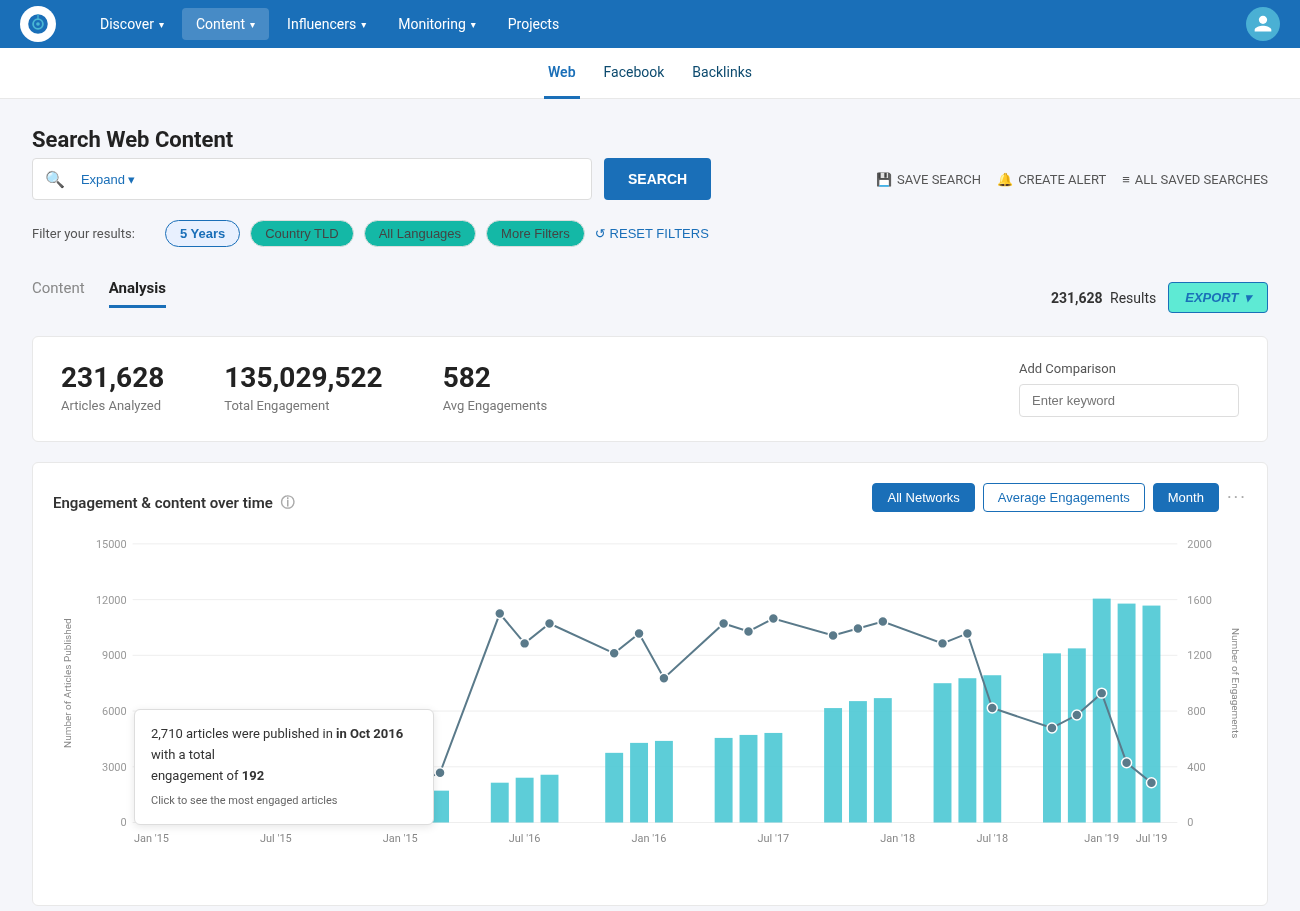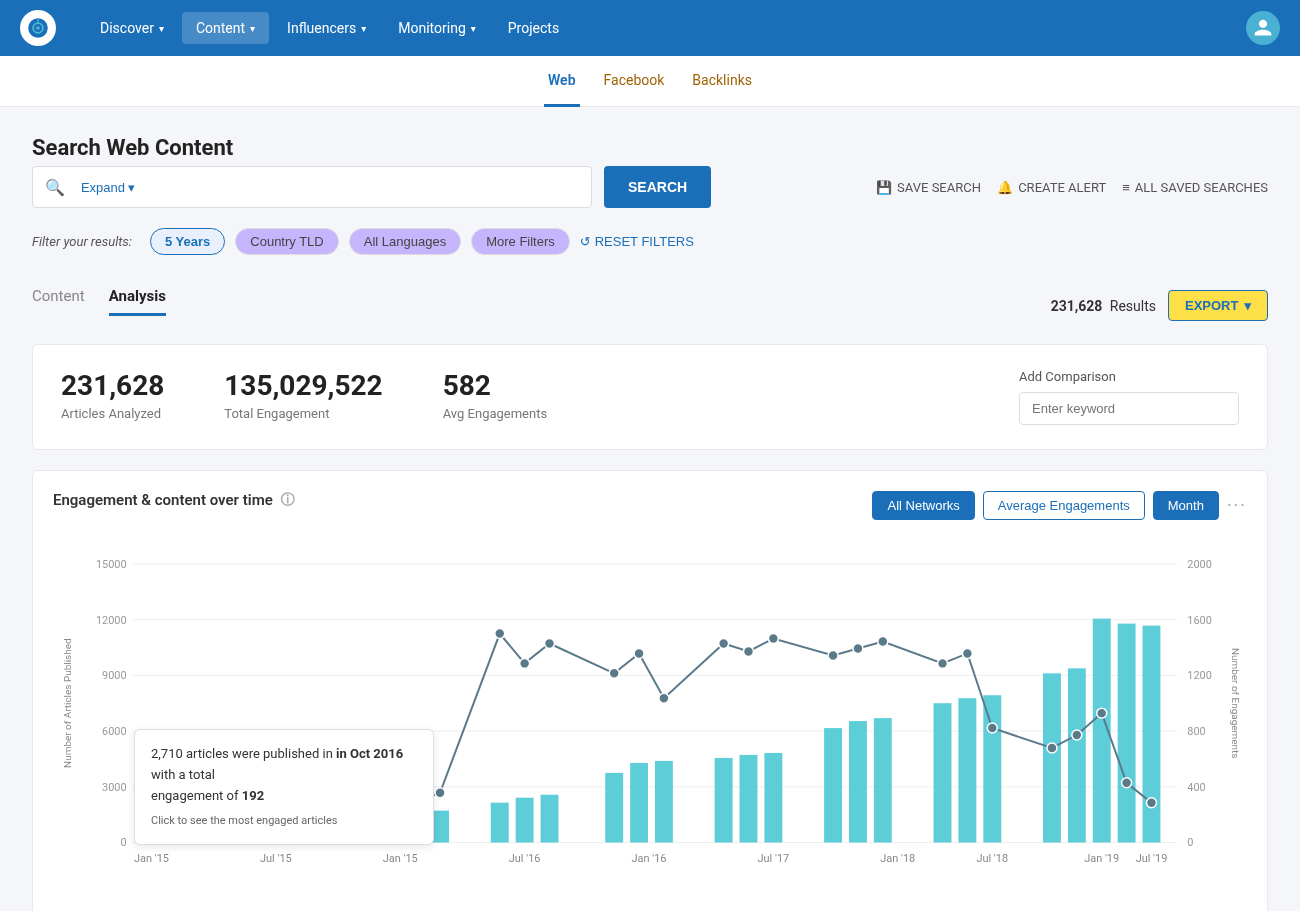--- a/index.html
+++ b/index.html
@@ -1,76 +1,76 @@
 <!DOCTYPE html>
 <html><head>
   <meta charset="utf-8">
   <style>
     * { box-sizing: border-box; margin: 0; padding: 0; }
     body { font-family: -apple-system, BlinkMacSystemFont, 'Segoe UI', Roboto, sans-serif; background: #f5f6fa; color: #333; font-size: 14px; }
 
     
-    .top-nav { background: #1a6fb8; display: flex; align-items: center; padding: 0 20px; height: 56px; }
+    .top-nav { background: #1a6fb8; display: flex; align-items: center; padding: 0 20px; height: 48px; }
     .nav-logo { width: 36px; height: 36px; background: white; border-radius: 50%; display: flex; align-items: center; justify-content: center; margin-right: 30px; flex-shrink: 0; }
     .nav-logo svg { width: 22px; height: 22px; }
     .nav-items { display: flex; gap: 4px; flex: 1; }
     .nav-item { color: white; padding: 8px 14px; border-radius: 4px; cursor: pointer; font-size: 14px; display: flex; align-items: center; gap: 5px; }
     .nav-item.active { background: rgba(255,255,255,0.2); }
     .nav-chevron { font-size: 10px; }
     .nav-avatar { width: 34px; height: 34px; background: #4ab0d4; border-radius: 50%; display: flex; align-items: center; justify-content: center; cursor: pointer; }
     .nav-avatar svg { width: 20px; height: 20px; fill: white; }
 
     
     .page-tabs { background: white; display: flex; justify-content: center; gap: 20px; border-bottom: 1px solid #e8e8e8; padding: 0 20px; }
-    .page-tab { padding: 16px 4px; font-size: 14px; cursor: pointer; color: #a16207; border-bottom: 3px solid transparent; margin-bottom: -1px; }
+    .page-tab { padding: 16px 4px; font-size: 14px; cursor: pointer; color: #0c4a6e; border-bottom: 3px solid transparent; margin-bottom: -1px; }
     .page-tab.active { color: #1a6fb8; border-bottom-color: #1a6fb8; font-weight: 600; }
 
     
     .main { padding: 28px 32px; }
 
     .page-title { font-size: 22px; font-weight: 700; color: #222; margin-bottom: 6px; }
     .page-subtitle { color: #666; font-size: 14px; margin-bottom: 20px; }
 
     
     .search-row { display: flex; align-items: center; gap: 12px; margin-bottom: 20px; }
     .search-box { flex: 1; display: flex; align-items: center; border: 1px solid #ddd; border-radius: 4px; padding: 0 12px; height: 42px; background: white; max-width: 560px; }
     .search-icon { color: #999; margin-right: 8px; font-size: 16px; }
     .search-input { border: none; outline: none; flex: 1; font-size: 14px; color: #333; }
     .expand-btn { border: none; background: none; color: #1a6fb8; font-size: 13px; cursor: pointer; display: flex; align-items: center; gap: 3px; padding: 0 8px; }
     .search-btn { background: #1a6fb8; color: white; border: none; border-radius: 4px; padding: 10px 24px; font-size: 14px; font-weight: 600; cursor: pointer; height: 42px; }
     .search-actions { display: flex; align-items: center; gap: 16px; margin-left: auto; }
     .action-link { color: #555; font-size: 13px; cursor: pointer; display: flex; align-items: center; gap: 5px; text-decoration: none; }
 
     
     .filter-row { display: flex; align-items: center; gap: 10px; margin-bottom: 24px; }
-    .filter-label { color: #555; font-size: 13px; margin-right: 8px; font-style: italic; }
-    .filter-btn { border: 1px solid #ddd; border-radius: 20px; padding: 5px 14px; font-size: 13px; cursor: pointer; background: #c4b5fd; color: #444; }
+    .filter-label { color: #555; font-size: 13px; margin-right: 20px; }
+    .filter-btn { border: 1px solid #ddd; border-radius: 20px; padding: 5px 14px; font-size: 13px; cursor: pointer; background: #14b8a6; color: #444; }
     .filter-btn.active { background: #e8f0fe; color: #1a6fb8; border-color: #1a6fb8; font-weight: 600; }
     .reset-btn { color: #1a6fb8; background: none; border: none; font-size: 13px; cursor: pointer; display: flex; align-items: center; gap: 4px; }
 
     
     .content-tabs { display: flex; gap: 24px; margin-bottom: 16px; }
     .content-tab { padding: 8px 0; font-size: 15px; cursor: pointer; color: #888; border-bottom: 3px solid transparent; }
     .content-tab.active { color: #222; font-weight: 700; border-bottom-color: #1a6fb8; }
 
     .results-header { display: flex; align-items: center; justify-content: space-between; margin-bottom: 12px; }
-    .export-btn { background: #fde047; border: 1px solid #1a6fb8; color: #1a6fb8; border-radius: 4px; padding: 7px 16px; font-size: 13px; cursor: pointer; display: flex; align-items: center; gap: 6px; font-weight: 600; }
+    .export-btn { background: #5eead4; border: 1px solid #1a6fb8; color: #1a6fb8; border-radius: 4px; padding: 7px 16px; font-size: 13px; cursor: pointer; display: flex; align-items: center; gap: 6px; font-weight: 600; font-style: italic; }
 
     
     .stats-card { background: white; border: 1px solid #e8e8e8; border-radius: 6px; padding: 24px 28px; margin-bottom: 20px; display: flex; gap: 60px; align-items: flex-start; }
     .stat-item {}
     .stat-value { font-size: 28px; font-weight: 700; color: #222; margin-bottom: 4px; }
     .stat-label { font-size: 13px; color: #777; }
     .add-comparison { margin-left: auto; }
     .add-comparison-label { font-size: 13px; color: #555; margin-bottom: 8px; }
     .comparison-input { border: 1px solid #ddd; border-radius: 4px; padding: 8px 12px; font-size: 13px; width: 220px; outline: none; color: #ec4899; }
 
     
     .chart-card { background: white; border: 1px solid #e8e8e8; border-radius: 6px; padding: 20px; }
-    .chart-header { display: flex; align-items: flex-start; justify-content: space-between; margin-bottom: 24px; gap: 42px; }
+    .chart-header { display: flex; align-items: flex-end; justify-content: space-between; margin-bottom: 12px; gap: 42px; }
     .chart-title { font-size: 15px; font-weight: 600; color: #333; display: flex; align-items: center; gap: 8px; }
     .chart-title-info { color: #aaa; font-size: 14px; cursor: pointer; }
     .chart-controls { display: flex; align-items: center; gap: 8px; }
     .chart-ctrl-btn { border: 1px solid #1a6fb8; color: #1a6fb8; background: white; border-radius: 4px; padding: 6px 14px; font-size: 13px; cursor: pointer; font-weight: 500; }
     .chart-ctrl-btn.active { background: #1a6fb8; color: white; }
     .chart-more { color: #aaa; cursor: pointer; font-size: 18px; letter-spacing: 2px; }
 
     
     .chart-area { position: relative; width: 100%; }
     .chart-svg-wrapper { overflow: visible; }

